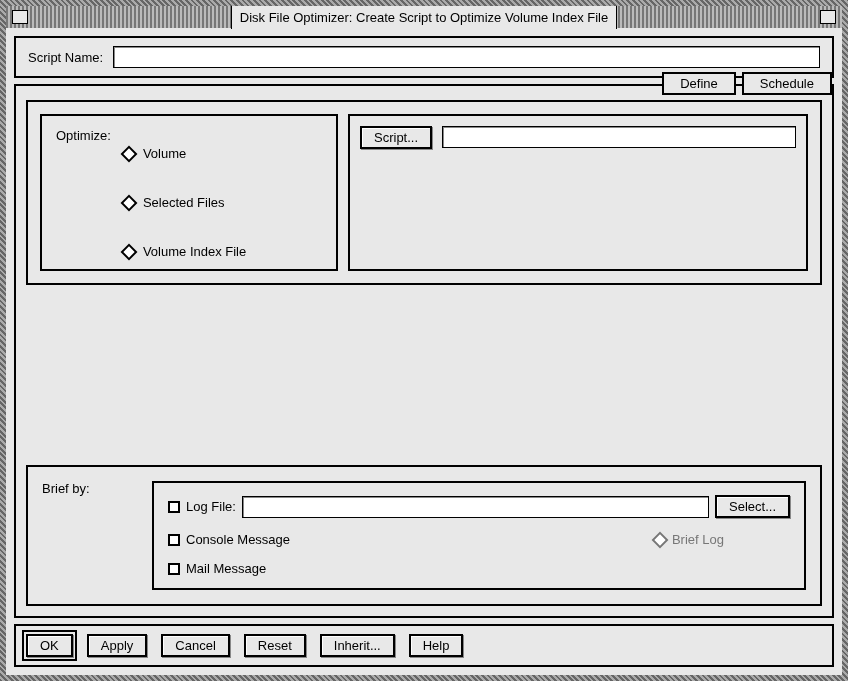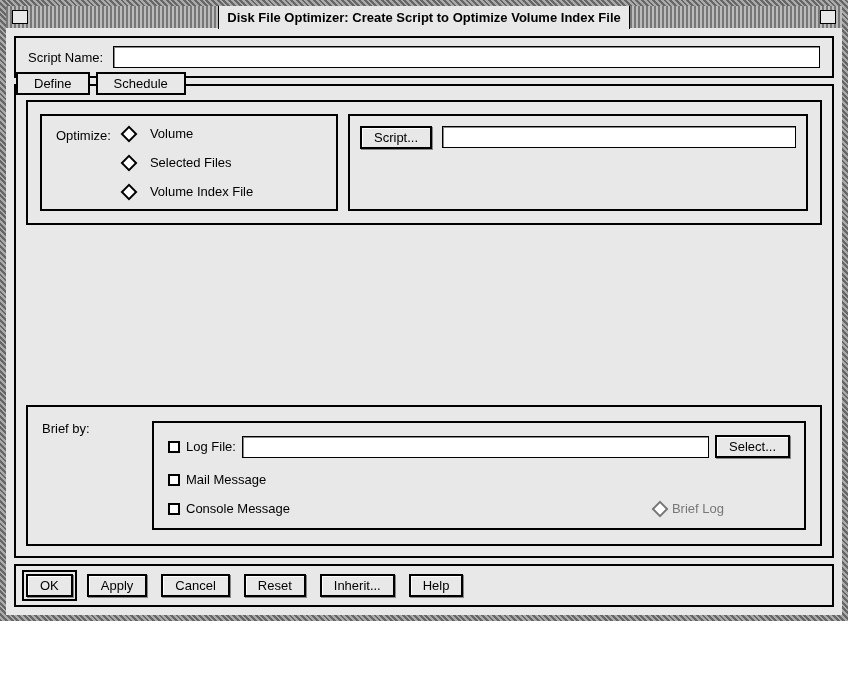--- a/index.html
+++ b/index.html
@@ -30,21 +30,21 @@
     background: #e8e8e8;
     border: 1px solid #000;
   }
   .titlebar .title {
     flex: 0 0 auto;
     margin: 0 auto;
     padding: 4px 8px;
     background: #e8e8e8;
     border-left: 1px solid #000;
     border-right: 1px solid #000;
-    font-weight: bold;
+    font-weight: normal;
     font-size: 13px;
     text-align: center;
   }
   .titlebar .spacer { flex: 1; }
   .client {
     background: #e8e8e8;
     padding: 8px;
   }
   .panel {
     border: 2px solid #000;
@@ -70,21 +70,21 @@
     margin-top: 6px;
     position: relative;
     padding: 14px 10px 10px 10px;
     background: #e8e8e8;
   }
   .tabstrip {
     position: absolute;
     top: -14px;
     left: 0; right: 0;
     display: flex;
-    justify-content: flex-start;
+    justify-content: flex-end;
     gap: 6px;
   }
   .tab {
     background: #e8e8e8;
     border: 2px solid #000;
     padding: 2px 16px;
     font: inherit;
     cursor: pointer;
   }
 
@@ -97,22 +97,23 @@
   .optimize-box {
     border: 2px solid #000;
     padding: 10px 14px;
     display: flex;
     gap: 12px;
     width: 298px;
   }
   .optimize-box .col-label { padding-top: 2px; }
   .radio-col { display: flex; flex-direction: column; gap: 14px; }
   .radio-item {
-    display: flex; align-items: center; gap: 15px;
+    display: flex; align-items: center; gap: 8px;
     cursor: pointer;
+    margin-top: 20px;
   }
   .diamond {
     width: 12px; height: 12px;
     transform: rotate(45deg);
     border: 2px solid #000;
     background: #fff;
     display: inline-block;
   }
   .volume-box {
     border: 2px solid #000;
@@ -242,30 +243,30 @@
 
           <div class="row">
             <span class="checkbox"></span>
             <span>Log File:</span>
             <input class="textinput grow" type="text" value="" style="">
             <button class="btn">Select...</button>
           </div>
 
           <div class="row">
             <span class="checkbox"></span>
-            <span>Mail Message</span>
-          </div>
-
-          <div class="row">
-            <span class="checkbox"></span>
             <span>Console Message</span>
             <span class="grow"></span>
             <span class="diamond dim" style="border-color:#777"></span>
             <span class="dim">Brief Log</span>
             <span style="width:60px"></span>
+          </div>
+
+          <div class="row">
+            <span class="checkbox"></span>
+            <span>Mail Message</span>
           </div>
 
         </div>
       </div>
 
     </div>
 
     <div class="button-bar">
       <button class="btn default">OK</button>
       <button class="btn">Apply</button>

